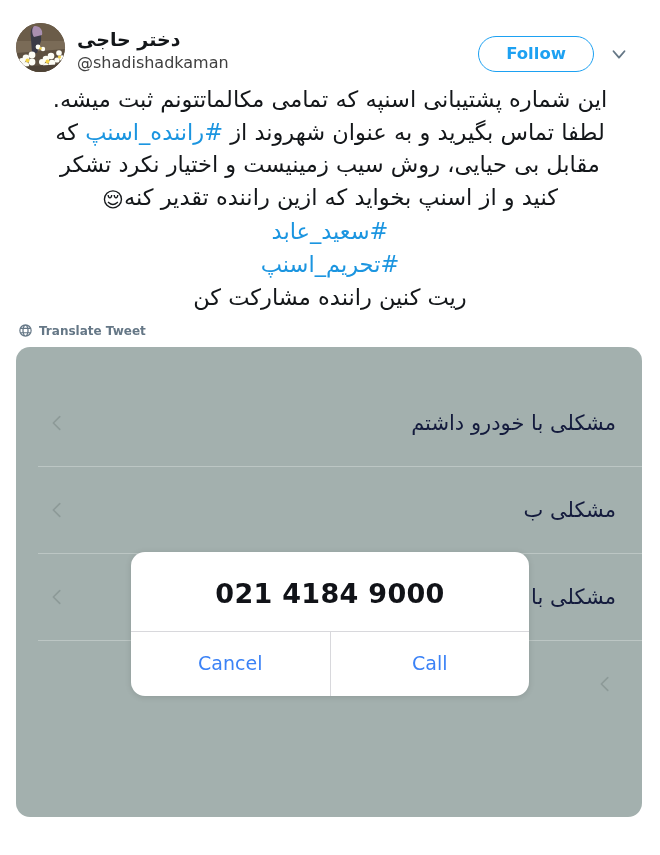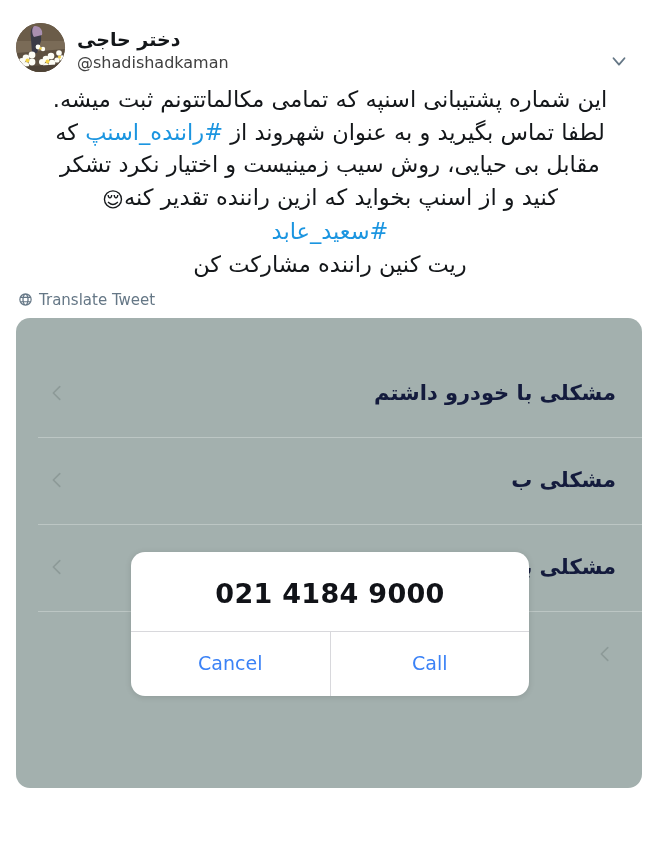--- a/index.html
+++ b/index.html
@@ -100,23 +100,24 @@
   .hashtag { color: #1b95e0; }
   .emoji { font-size: 21px; vertical-align: -2px; }
 
   
   .translate {
     display: flex;
     align-items: center;
     gap: 6px;
     padding: 10px 0 9px 18px;
     color: #657786;
-    font-size: 15px;
+    font-size: 12px;
     cursor: pointer;
     width: max-content;
+    font-weight: bold;
   }
   .globe { width: 15px; height: 15px; color: #657786; display:block; }
 
   
   .shot {
     position: relative;
     margin: 0 18px 0 16px;
     height: 470px;
     background: #a3b0ae;
     border-radius: 14px;
@@ -135,21 +136,21 @@
   }
   .shot-row + .shot-row::before {
     content: "";
     position: absolute;
     top: 0; right: 0; left: 22px;
     height: 1px;
     background: rgba(255,255,255,0.28);
   }
   .row-label {
     font-size: 21px;
-    font-weight: 700;
+    font-weight: 400;
     color: #141b3d;
     direction: rtl;
     flex: 1;
     text-align: right;
   }
   .chev {
     width: 22px;
     height: 22px;
     color: #8d9a98;
     flex: 0 0 22px;
@@ -237,32 +238,34 @@
       </g>
     </svg>
   </div>
 
   <div class="name-block">
     <div class="display-name">دختر حاجی</div>
     <div class="handle">@shadishadkaman</div>
   </div>
 
   <div class="header-right">
+    <button class="follow-btn">Follow</button>
     <svg class="caret" viewBox="0 0 24 24" fill="none" stroke="currentColor" stroke-width="2" stroke-linecap="round" stroke-linejoin="round">
       <polyline points="6 9 12 16 18 9"></polyline>
     </svg>
   </div>
 </div>
 
 <div class="tweet-body">
     <div class="line"><span>این شماره پشتیبانی اسنپه که تمامی مکالماتتونم ثبت میشه.</span></div>
     <div class="line"><span>لطفا تماس بگیرید و به عنوان شهروند از </span><span class="hashtag">#راننده_اسنپ</span><span> که</span></div>
     <div class="line"><span>مقابل بی حیایی، روش سیب زمینیست و اختیار نکرد تشکر</span></div>
     <div class="line"><span>کنید و از اسنپ بخواید که ازین راننده تقدیر کنه</span><span class="emoji">😌</span></div>
     <div class="line"><span class="hashtag">#سعید_عابد</span></div>
+    <div class="line"><span class="hashtag">#تحریم_اسنپ</span></div>
     <div class="line"><span>ریت کنین راننده مشارکت کن</span></div>
   </div>
 
 <div class="translate">
   <svg class="globe" viewBox="0 0 24 24" fill="currentColor">
     <path d="M12 2a10 10 0 100 20 10 10 0 000-20zm0 2.2c.9 0 1.9 1.3 2.4 3.4H9.6C10.1 5.5 11.1 4.2 12 4.2zM7.5 7.6H5.3A7.9 7.9 0 019 4.8a9.9 9.9 0 00-1.5 2.8zM4.4 9.4h2.7A16 16 0 007 12c0 .9.1 1.8.2 2.6H4.4A7.8 7.8 0 014 12c0-.9.1-1.8.4-2.6zm.9 7h2.2c.4 1.1.9 2 1.5 2.8a7.9 7.9 0 01-3.7-2.8zM12 19.8c-.9 0-1.9-1.3-2.4-3.4h4.8c-.5 2.1-1.5 3.4-2.4 3.4zm2.7-5.2H9.3A14 14 0 019 12c0-.9.1-1.8.3-2.6h5.4c.2.8.3 1.7.3 2.6s-.1 1.8-.3 2.6zm.3 4.6c.6-.8 1.1-1.7 1.5-2.8h2.2a7.9 7.9 0 01-3.7 2.8zm1.9-4.6c.1-.8.2-1.7.2-2.6s-.1-1.8-.2-2.6h2.7c.3.8.4 1.7.4 2.6s-.1 1.8-.4 2.6h-2.7zm-.4-7.4A9.9 9.9 0 0015 4.8a7.9 7.9 0 013.7 2.8h-2.2z"></path>
   </svg>
   <span>Translate Tweet</span>
 </div>
 

